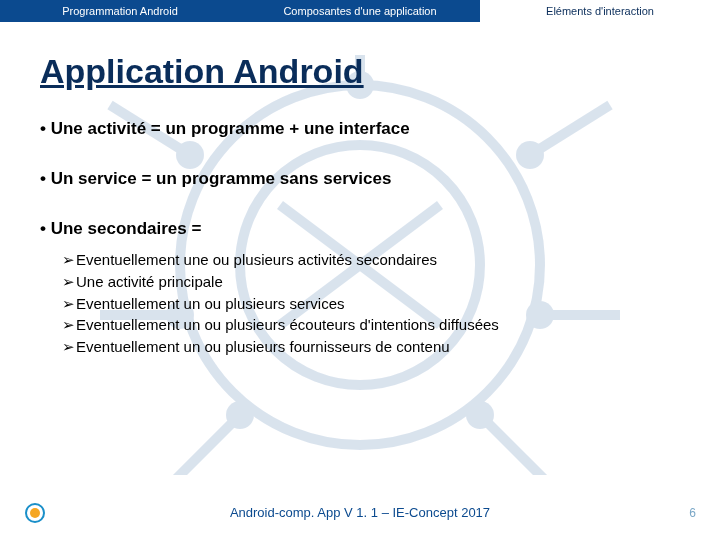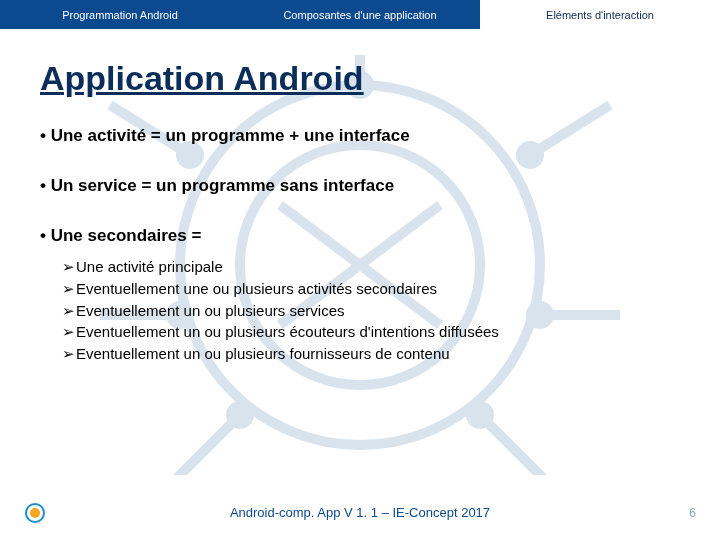--- a/index.html
+++ b/index.html
@@ -4,21 +4,21 @@
 <style>
   * { box-sizing: border-box; margin: 0; padding: 0; }
   html, body { width: 720px; height: 540px; font-family: Arial, Helvetica, sans-serif; background: #fff; overflow: hidden; }
   .slide { position: relative; width: 720px; height: 540px; }
 
   
   .bg-deco { position: absolute; inset: 0; pointer-events: none; opacity: 0.15; }
   .bg-deco svg { position: absolute; top: 55px; left: 50%; transform: translateX(-50%); }
 
   
-  .tabs { display: flex; width: 100%; height: 29px; font-size: 11px; border-radius: 7px; }
+  .tabs { display: flex; width: 100%; height: 22px; font-size: 11px; border-radius: 7px; }
   .tab { flex: 1; display: flex; align-items: center; justify-content: center; padding: 0 6px; color: #0a2d5a; }
   .tab.active { background: #0b4a8f; color: #fff; }
 
   
   .content { position: relative; padding: 30px 40px 0 40px; }
   h1 { font-size: 34px; font-weight: 700; color: #0a2d5a; margin-bottom: 28px; text-decoration: underline; }
   ul.level1 { list-style: none; }
   ul.level1 > li { font-size: 17px; font-weight: 700; color: #000; margin-bottom: 30px; }
   ul.level1 > li::before { content: "• "; }
   ul.level2 { list-style: none; margin: 10px 0 0 22px; }
@@ -68,26 +68,26 @@
     <div class="tab active">Programmation Android</div>
     <div class="tab active">Composantes d'une application</div>
     <div class="tab">Eléments d'interaction</div>
   </div>
 
   <div class="content">
     <h1>Application Android</h1>
 
     <ul class="level1">
       <li>Une activité = un programme + une interface</li>
-      <li>Un service = un programme sans interface</li>
+      <li>Un service = un programme sans services</li>
       <li>
         <span>Une secondaires =</span>
         <ul class="level2">
+          <li><span class="arrow">➢</span><span>Eventuellement une ou plusieurs activités secondaires</span></li>
           <li><span class="arrow">➢</span><span>Une activité principale</span></li>
-          <li><span class="arrow">➢</span><span>Eventuellement une ou plusieurs activités secondaires</span></li>
           <li><span class="arrow">➢</span><span>Eventuellement un ou plusieurs services</span></li>
           <li><span class="arrow">➢</span><span>Eventuellement un ou plusieurs écouteurs d'intentions diffusées</span></li>
           <li><span class="arrow">➢</span><span>Eventuellement un ou plusieurs fournisseurs de contenu</span></li>
         </ul>
       </li>
     </ul>
   </div>
 
   <div class="logo">
     <svg viewBox="0 0 22 22">

